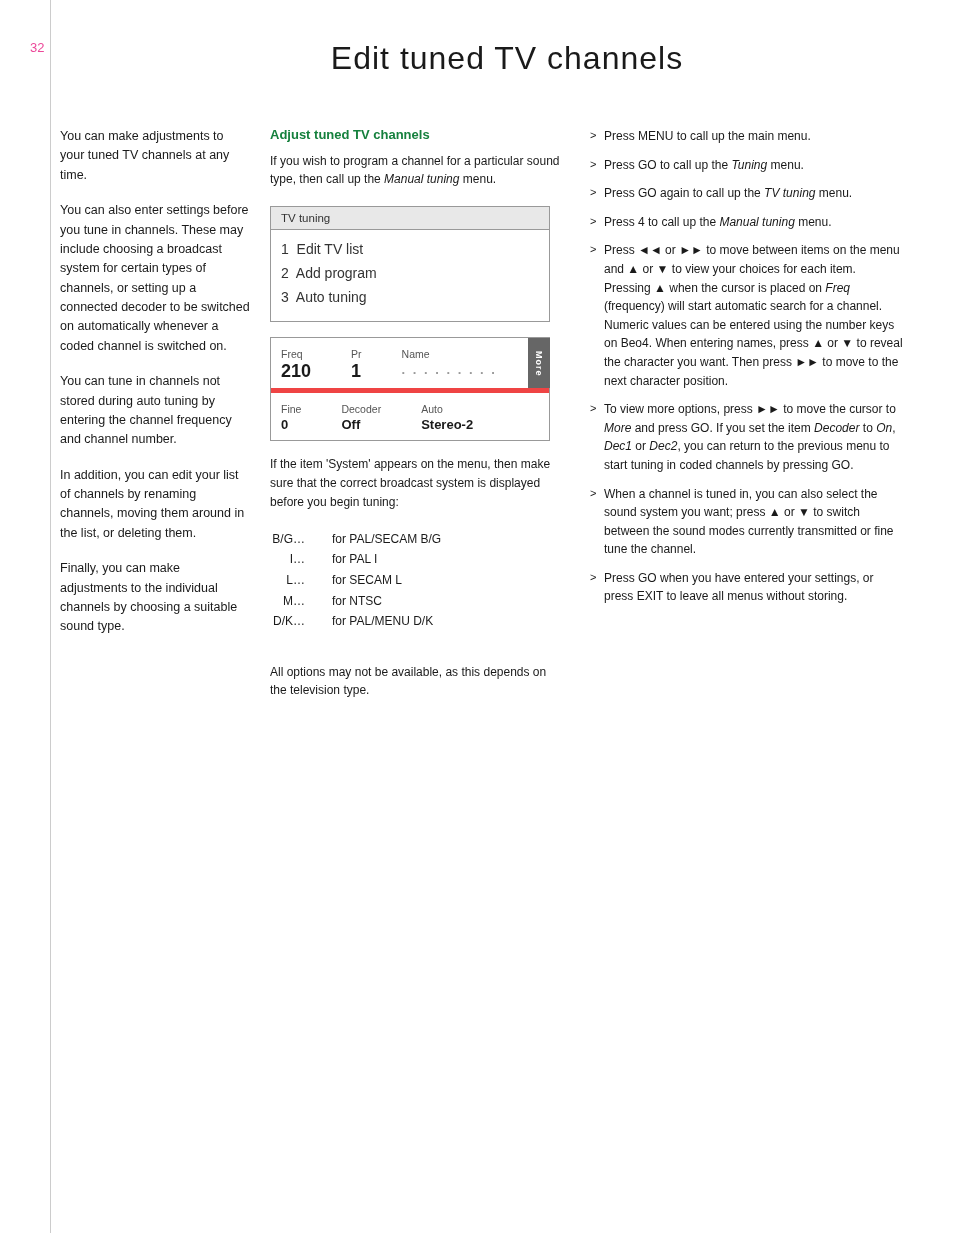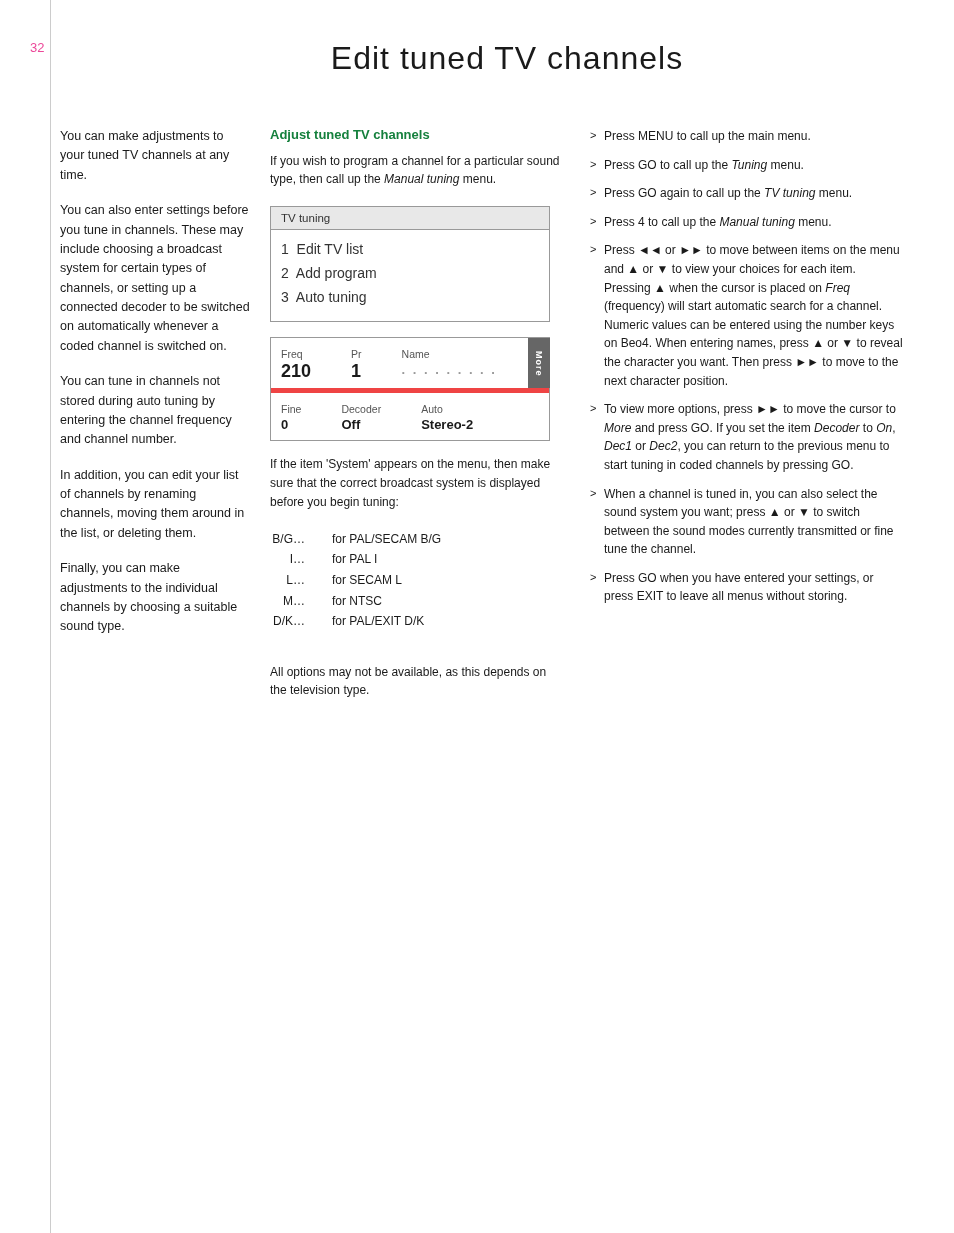--- a/index.html
+++ b/index.html
@@ -354,21 +354,21 @@
         <div class="indent-item">
           <span class="indent-code">L…</span>
           <span>for SECAM L</span>
         </div>
         <div class="indent-item">
           <span class="indent-code">M…</span>
           <span>for NTSC</span>
         </div>
         <div class="indent-item">
           <span class="indent-code">D/K…</span>
-          <span>for PAL/EXIT D/K</span>
+          <span>for PAL/MENU D/K</span>
         </div>
         <br>
         <p class="all-options-text">All options may not be available, as this depends on the television type.</p>
       </div>
 
     </div>
 
     <div class="right-column">
       <ul class="bullet-list">
         <li>Press <strong>MENU</strong> to call up the main menu.</li>

